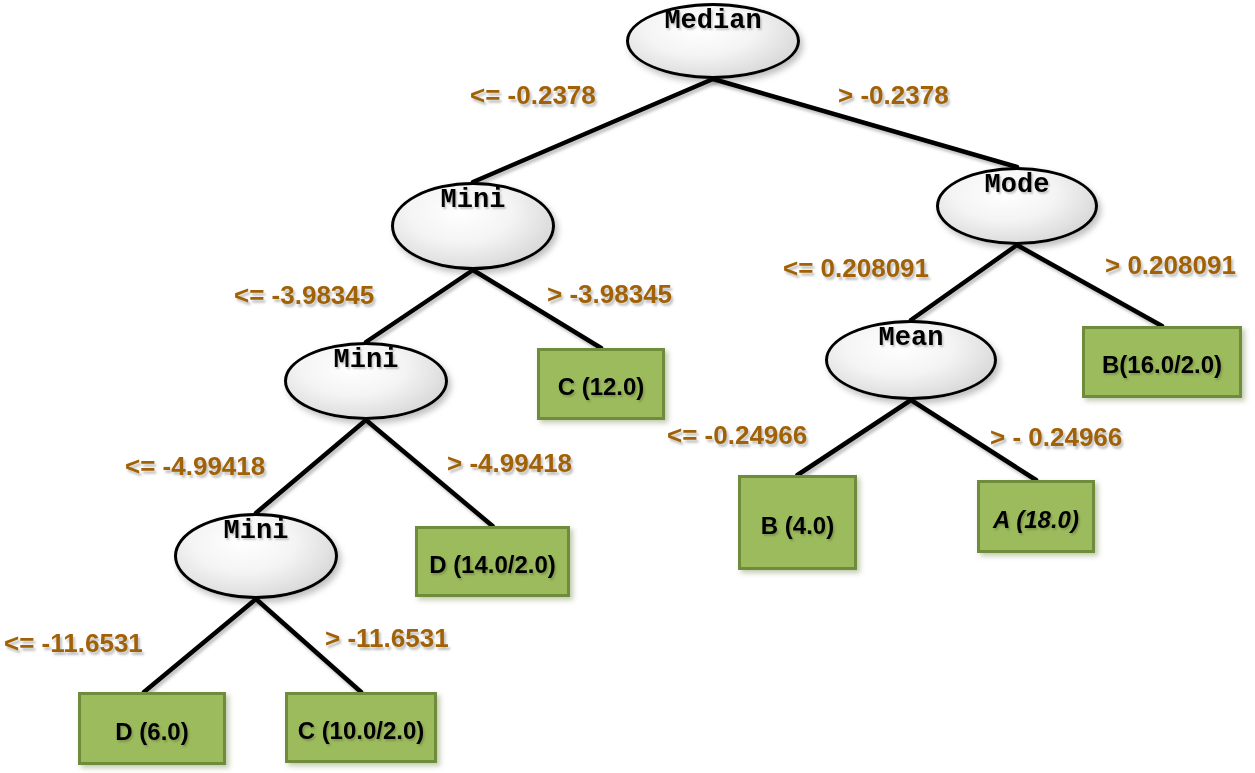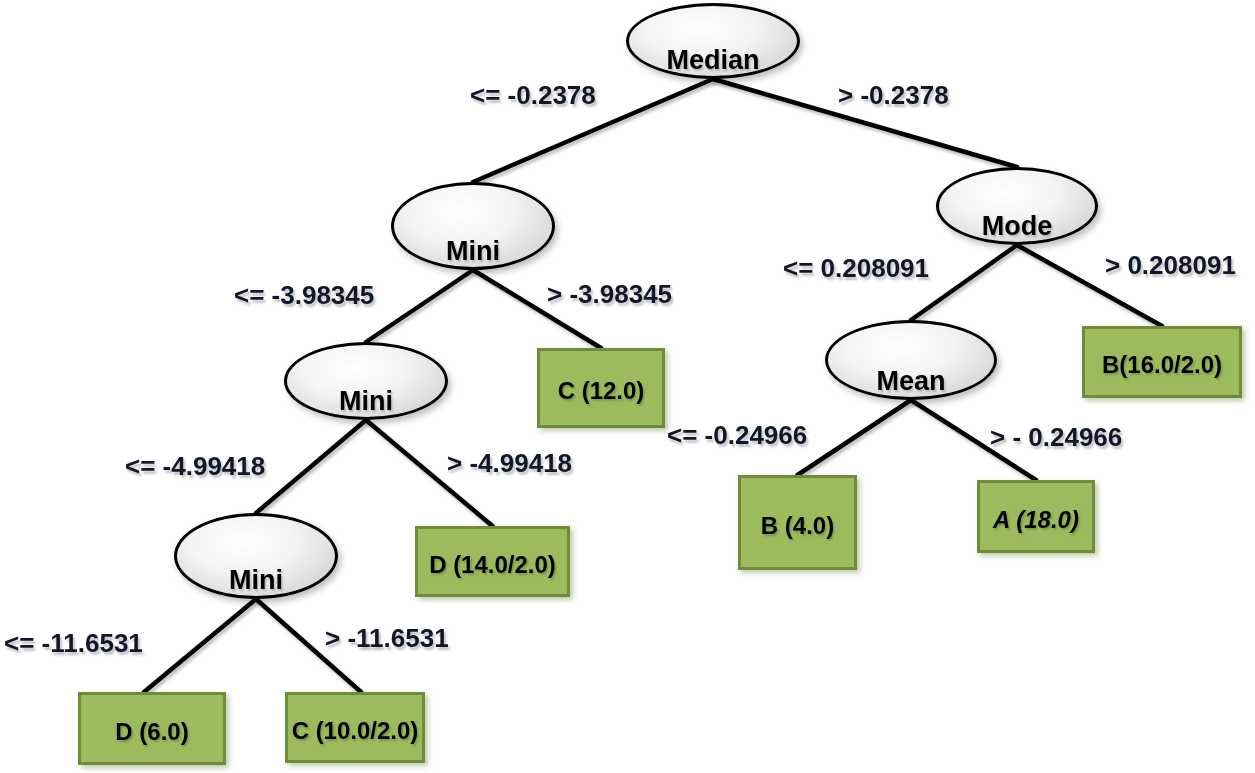--- a/index.html
+++ b/index.html
@@ -30,23 +30,24 @@
     filter: drop-shadow(2px 3px 1.5px rgba(140,140,140,0.55));
   }
   .decision-node {
     position: absolute;
     z-index: 2;
     border: 3.5px solid #000000;
     border-radius: 50%;
     background: radial-gradient(ellipse at 42% 32%, #ffffff 0%, #f4f4f4 40%, #e2e2e2 65%, #c6c6c6 100%);
     box-shadow: 3px 4px 6px rgba(0,0,0,0.25);
     display: flex;
-    align-items: flex-end;
+    align-items: flex-start;
     justify-content: center;
     box-sizing: border-box;
+    font-family: Liberation Mono, monospace;
   }
   .decision-node .node-label {
     font-size: 27px;
     font-weight: bold;
     color: #000000;
     text-shadow: 1.5px 2px 2px rgba(130,130,130,0.45);
   }
   .leaf-node {
     position: absolute;
     z-index: 2;
@@ -63,21 +64,21 @@
     font-size: 24px;
     font-weight: bold;
     color: #000000;
     text-shadow: 1.5px 2px 2px rgba(110,130,70,0.6);
   }
   .edge-label {
     position: absolute;
     z-index: 3;
     font-size: 26px;
     font-weight: bold;
-    color: #0f172a;
+    color: #a16207;
     line-height: 1.1;
     white-space: nowrap;
     text-shadow: 2px 2.5px 2.5px rgba(140,140,140,0.55);
   }
 </style>
 </head>
 <body>
 
 <div id="canvas">
   <svg id="edge-layer" viewBox="0 0 1255 773" xmlns="http://www.w3.org/2000/svg">
@@ -118,30 +119,30 @@
       </div>
       <div class="decision-node" style="left: 284px; top: 342px; width: 164px; height: 78px;">
         <span class="node-label">Mini</span>
       </div>
       <div class="decision-node" style="left: 174px; top: 513px; width: 164px; height: 86px;">
         <span class="node-label">Mini</span>
       </div>
       <div class="decision-node" style="left: 825px; top: 320px; width: 172px; height: 80px;">
         <span class="node-label">Mean</span>
       </div>
-      <div class="leaf-node" style="left: 537px; top: 348px; width: 128px; height: 80px;">
+      <div class="leaf-node" style="left: 537px; top: 348px; width: 128px; height: 72px;">
         <span class="node-label">C (12.0)</span>
       </div>
       <div class="leaf-node" style="left: 415px; top: 526px; width: 155px; height: 71px;">
         <span class="node-label">D (14.0/2.0)</span>
       </div>
       <div class="leaf-node" style="left: 78px; top: 692px; width: 148px; height: 73px;">
         <span class="node-label">D (6.0)</span>
       </div>
-      <div class="leaf-node" style="left: 285px; top: 692px; width: 140px; height: 71px;">
+      <div class="leaf-node" style="left: 285px; top: 692px; width: 152px; height: 71px;">
         <span class="node-label">C (10.0/2.0)</span>
       </div>
       <div class="leaf-node" style="left: 1082px; top: 326px; width: 160px; height: 72px;">
         <span class="node-label">B(16.0/2.0)</span>
       </div>
       <div class="leaf-node" style="left: 738px; top: 475px; width: 119px; height: 95px;">
         <span class="node-label">B (4.0)</span>
       </div>
       <div class="leaf-node" style="left: 977px; top: 480px; width: 118px; height: 73px; font-style: italic;">
         <span class="node-label">A (18.0)</span>

